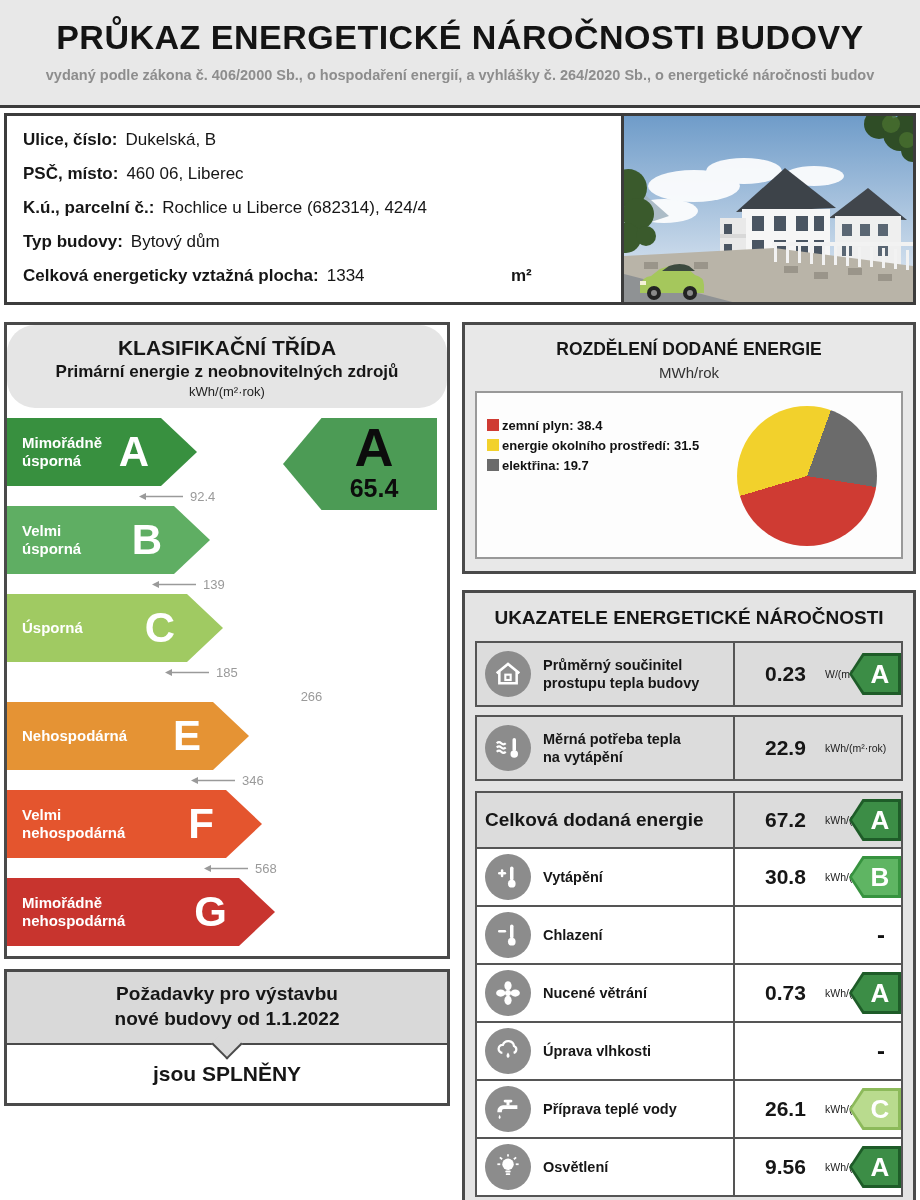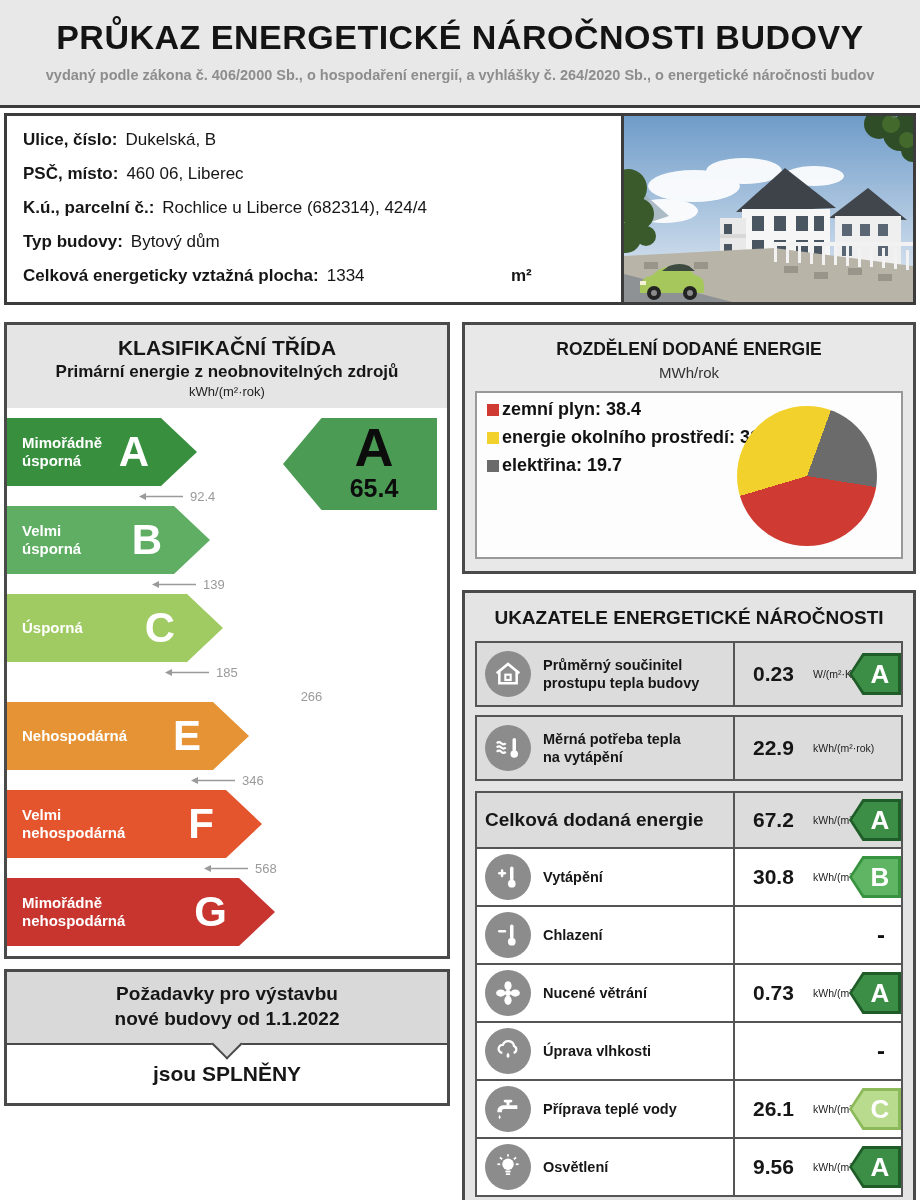--- a/index.html
+++ b/index.html
@@ -22,21 +22,21 @@
   .photo { width:292px; border-left:3px solid #3c3c3c; position:relative; overflow:hidden; background:#bcd0e4; }
   .photo svg { display:block; }
 
   
   .cols { display:flex; gap:12px; margin:17px 4px 0 4px; align-items:flex-start; }
   .col-left { width:446px; flex:none; }
   .col-right { flex:1; }
 
   
   .klas-box { border:3px solid #4a4a4a; background:#fff; }
-  .klas-head { background:#e5e5e5; text-align:center; padding:11px 6px 9px; }
+  .klas-head { background:#e5e5e5; text-align:center; padding:11px 6px 9px;border-radius:28px; }
   .klas-title { font-size:21px; font-weight:bold; }
   .klas-sub { font-size:17px; font-weight:bold; margin-top:2px; }
   .klas-unit { font-size:13px; margin-top:2px; color:#222; }
   .klas-body { position:relative; background:#fff; padding:10px 0 10px; }
   .class-row { position:relative; height:68px; }
   .class-arrow { position:relative; height:100%; clip-path:polygon(0 0, calc(100% - 36px) 0, 100% 50%, calc(100% - 36px) 100%, 0 100%);
     display:flex; align-items:center; color:#fff; }
   .clabel { padding-left:15px; font-size:15px; font-weight:bold; line-height:1.2; white-space:pre-line; }
   .cletter { position:absolute; right:48px; top:50%; transform:translateY(-50%); font-size:42px; font-weight:bold; }
   .threshold { height:20px; display:flex; align-items:center; gap:7px; font-size:13px; color:#9a9a9a; }
@@ -52,37 +52,37 @@
   .req-head div { font-size:19px; font-weight:bold; line-height:1.3; }
   .req-notch { position:absolute; left:50%; bottom:-12px; width:22px; height:22px; background:#d9d9d9;
     border-right:2px solid #4a4a4a; border-bottom:2px solid #4a4a4a; transform:translateX(-50%) rotate(45deg); }
   .req-result { height:58px; display:flex; align-items:center; justify-content:center; font-size:21px; font-weight:bold; }
 
   
   .pie-box { border:3px solid #4a4a4a; background:#e8e8e8; padding-bottom:12px; }
   .pie-title { text-align:center; font-size:17.5px; font-weight:bold; margin-top:14px; }
   .pie-unit { text-align:center; font-size:15px; margin-top:4px; color:#333; }
   .pie-inner { margin:10px 10px 0; background:#fdfdfd; border:2px solid #999; height:168px; position:relative; }
-  .legend { position:absolute; top:3px; left:10px; list-style:none; font-size:18px; font-weight:bold; line-height:1.55; color:#111; }
+  .legend { position:absolute; top:23px; left:10px; list-style:none; font-size:13px; font-weight:bold; line-height:1.55; color:#111; }
   .legend .sq { display:inline-block; width:12px; height:12px; margin-right:3px; vertical-align:-1px; }
   .pie { position:absolute; right:24px; top:13px; width:140px; height:140px; border-radius:50%; }
 
   
   .ind-box { margin-top:16px; border:3px solid #4a4a4a; background:#e4e4e4; padding:0 10px 14px; }
   .ind-title { text-align:center; font-size:19px; font-weight:bold; margin:14px 0 12px; }
   .boxed { border:2px solid #555; background:#dcdcdc; margin-bottom:8px; }
   .grp2 { border:2px solid #555; background:#fff; margin-top:10px; }
   .grp2 .irow + .irow { border-top:2px solid #555; }
   .irow { display:flex; align-items:stretch; min-height:54px; }
   .boxed .irow { min-height:62px; }
   .cell-l { flex:0 0 256px; display:flex; align-items:center; gap:12px; padding:5px 4px 5px 8px; }
   .icon-circle { width:46px; height:46px; border-radius:50%; background:#8c8c8c; flex:0 0 46px;
     display:flex; align-items:center; justify-content:center; }
   .ilabel { font-weight:bold; font-size:14.5px; line-height:1.25; white-space:pre-line; }
-  .cell-r { flex:1; border-left:2px solid #555; display:flex; align-items:center; position:relative; padding-left:18px; }
+  .cell-r { flex:1; border-left:2px solid #555; display:flex; align-items:center; position:relative; padding-left:30px; }
   .ival { font-size:21px; font-weight:bold; min-width:56px; }
   .iunit { font-size:10.5px; color:#222; margin-left:4px; }
   .badge { position:absolute; right:0; top:50%; transform:translateY(-50%); width:52px; height:42px;
     clip-path:polygon(26% 0,100% 0,100% 100%,26% 100%,0 50%); }
   .badge-inner { position:absolute; inset:3px; clip-path:polygon(26% 0,100% 0,100% 100%,26% 100%,0 50%);
     display:flex; align-items:center; justify-content:center; padding-left:10px; color:#fff; font-size:26px; font-weight:bold; }
   .dash { position:absolute; right:16px; font-size:24px; font-weight:bold; color:#111; }
   .emphasis { background:#dcdcdc; }
   .emphasis .cell-l { }
   .emphasis .ilabel { font-size:19px; }

